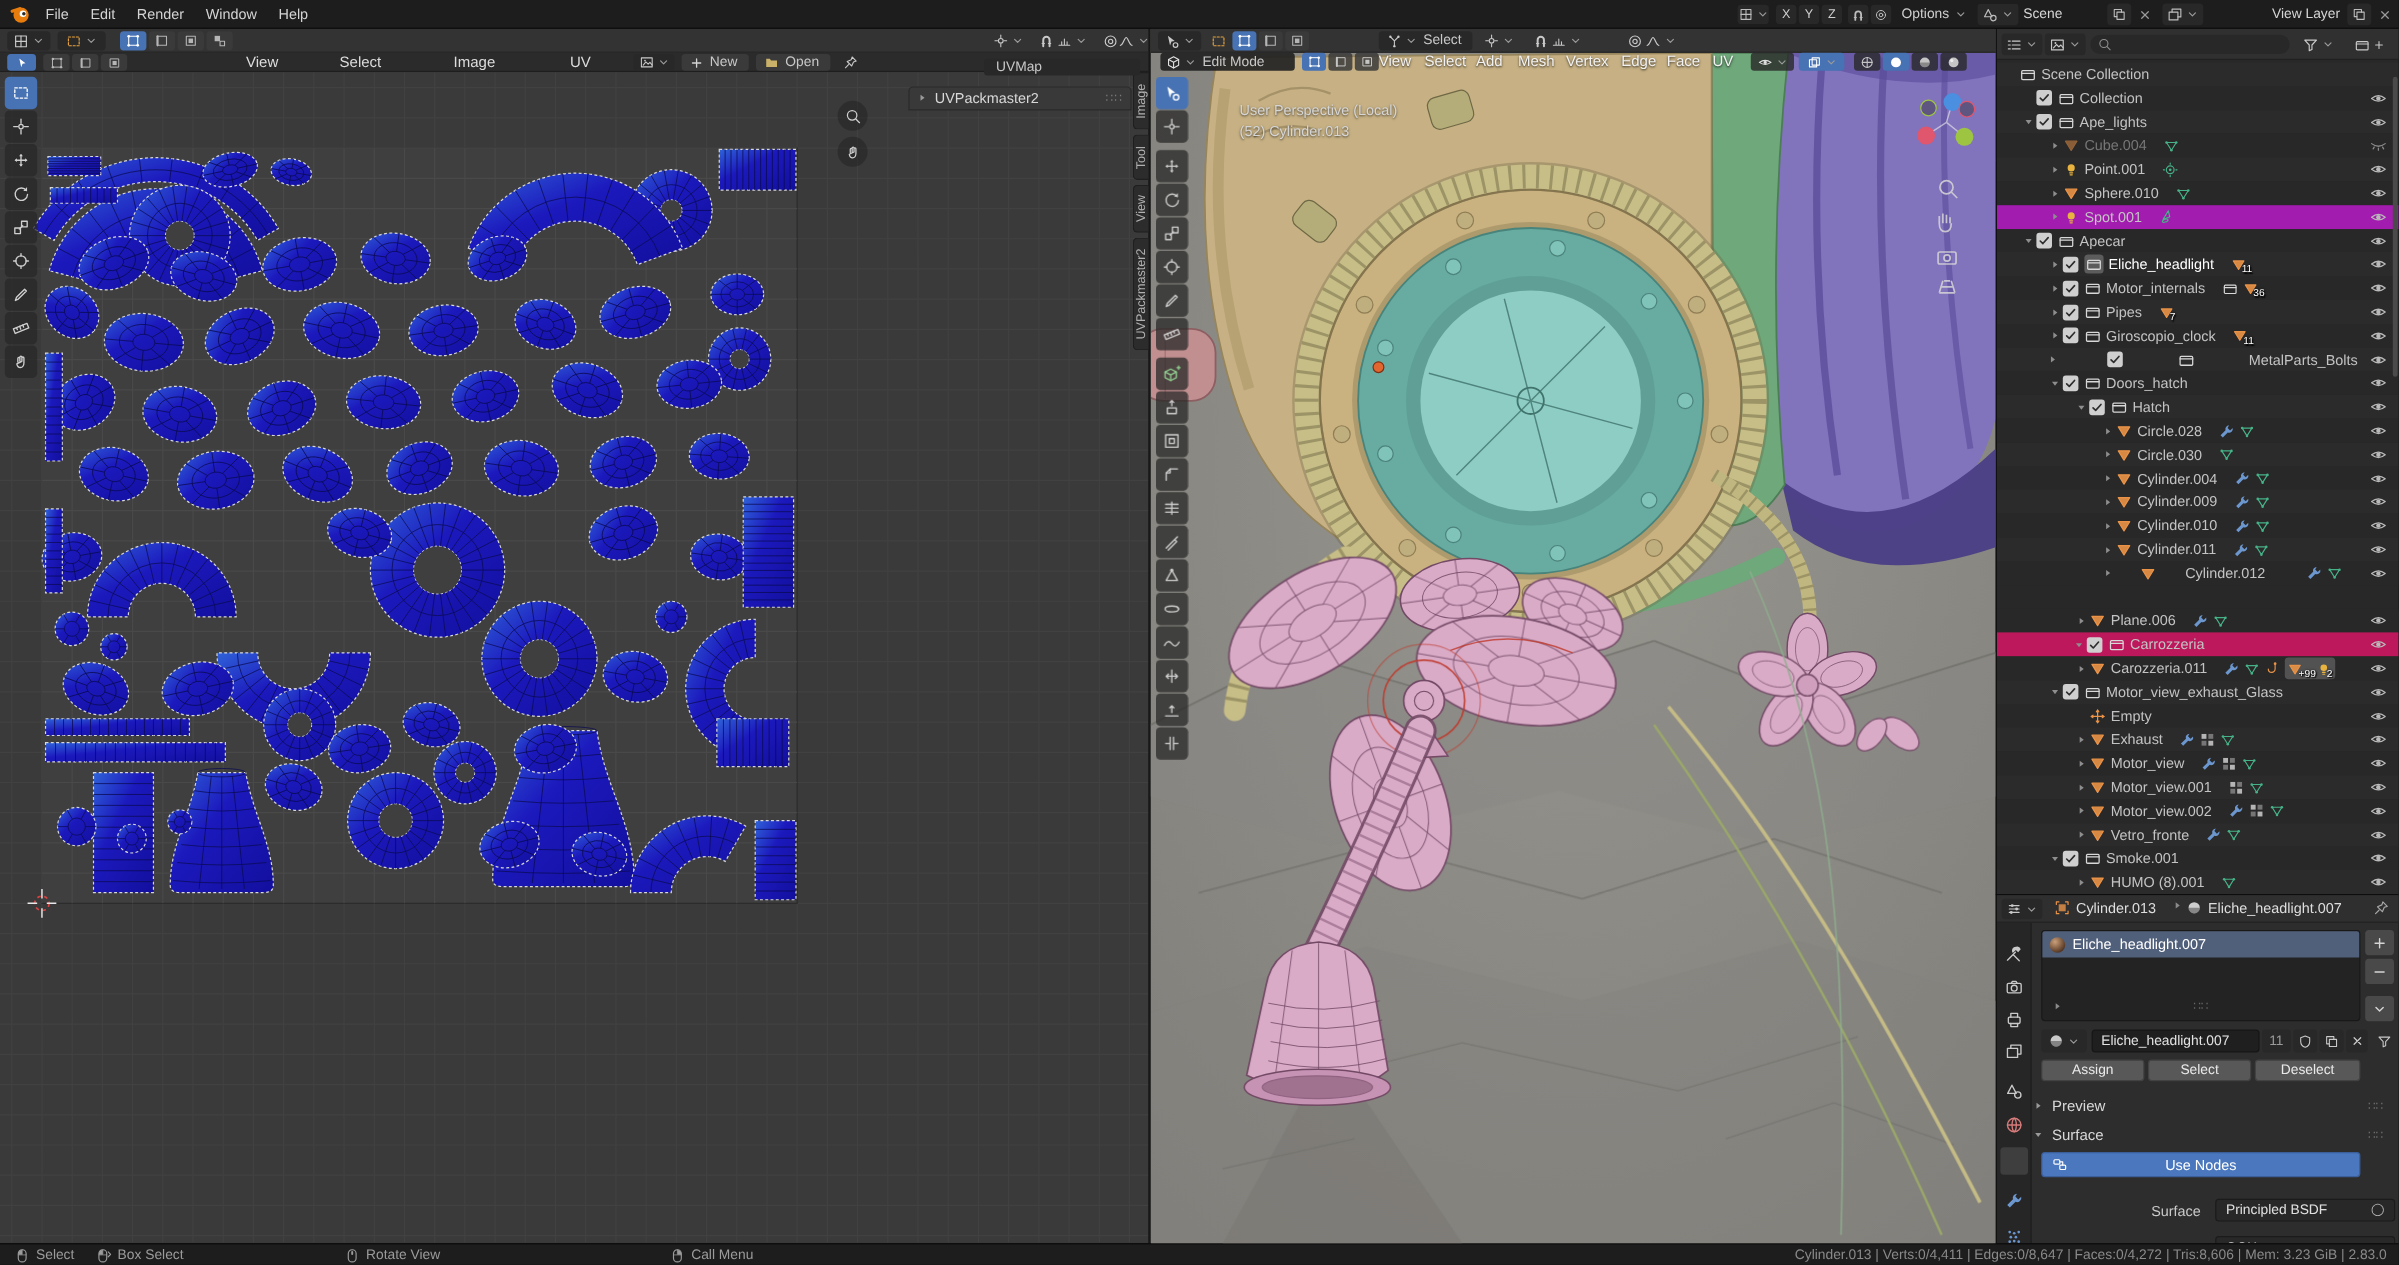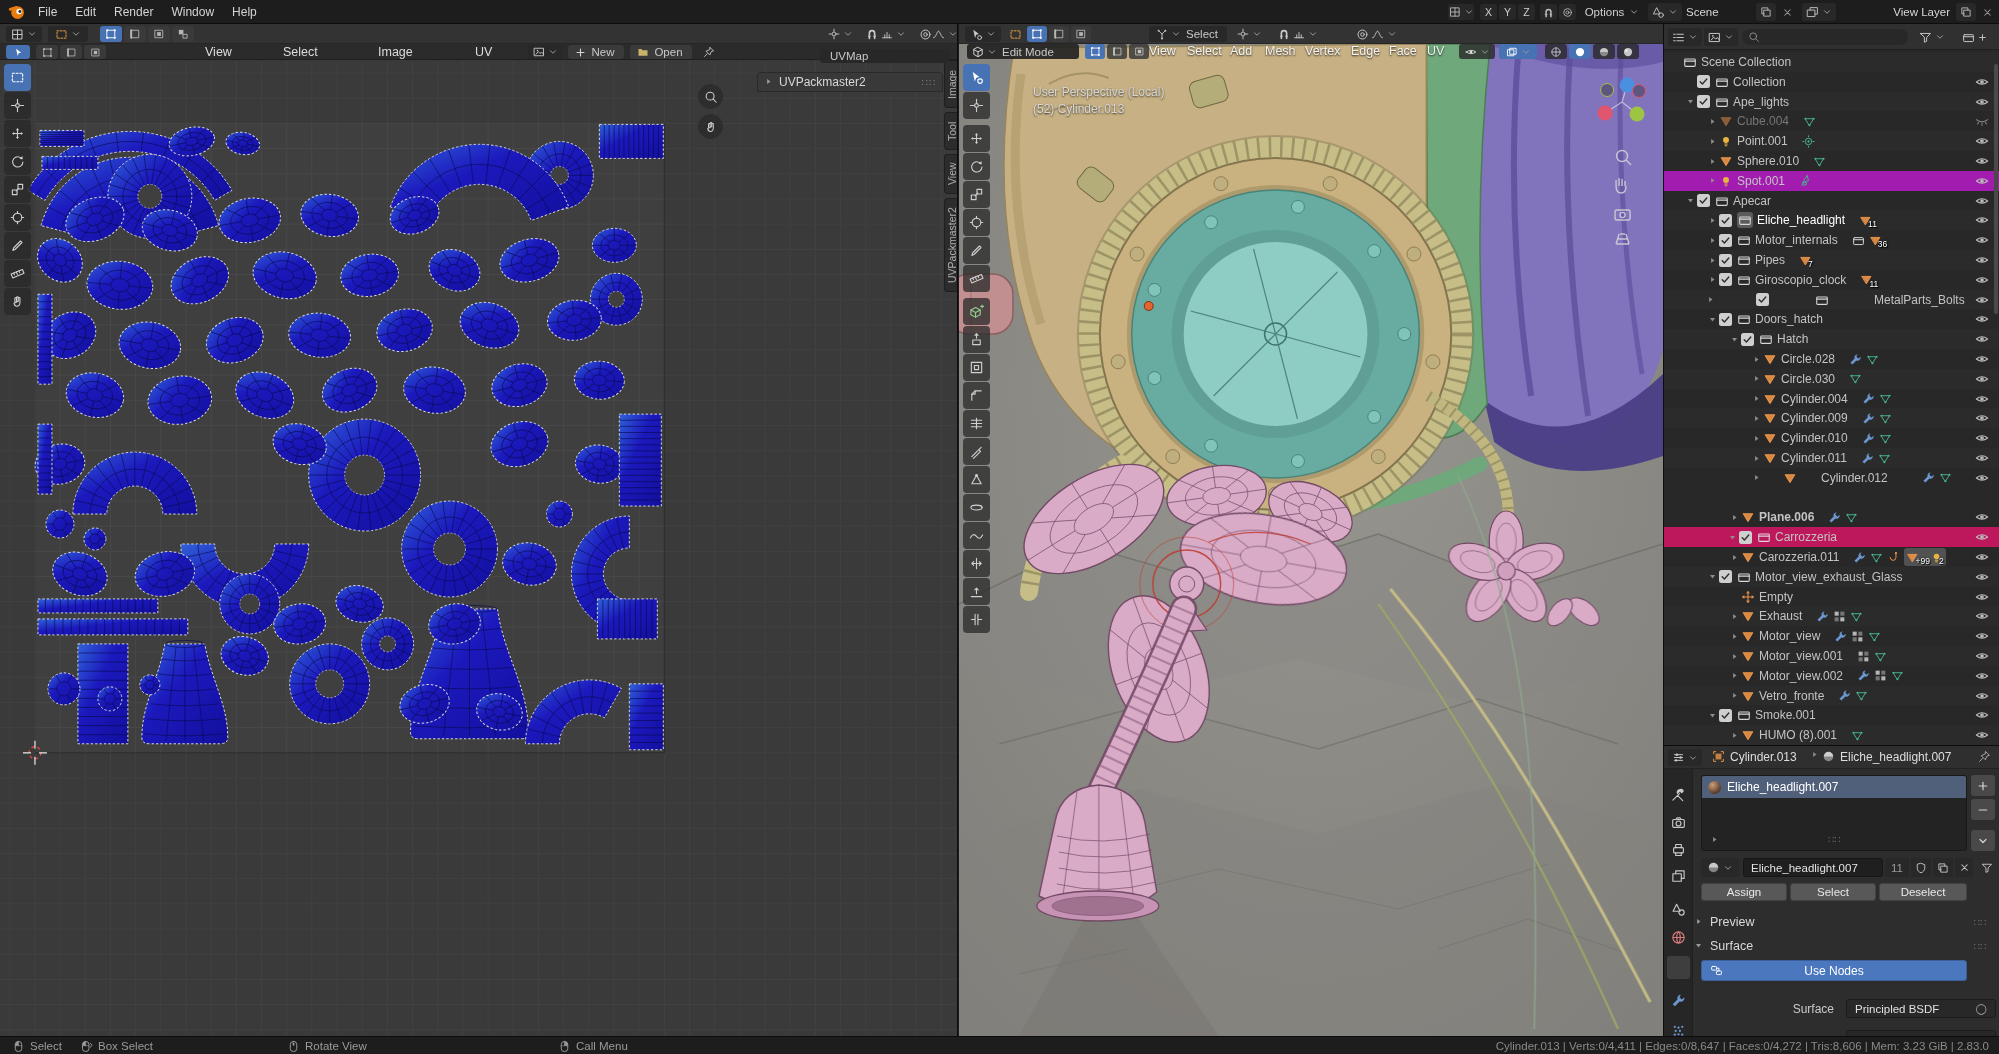--- a/index.html
+++ b/index.html
@@ -2277,21 +2277,21 @@
               </span>
             </span>
           </span>
           <span class="o-eye">
             <svg width="14" height="14" viewBox="0 0 16 16" fill="none" stroke-width="1.2" stroke-linecap="round" stroke-linejoin="round">
               <path d="M1.5 8Q8 2.8 14.5 8 8 13.2 1.5 8Z" stroke="#b9b9b9"></path>
               <circle cx="8" cy="8" r="2.1" fill="#b9b9b9"></circle>
             </svg>
           </span>
         </div>
-        <div class="o-row" style="top: 483.4px; background: rgb(40, 40, 40); padding-left: 64px; font-weight: bold;">
+        <div class="o-row" style="top: 483.4px; background: rgb(40, 40, 40); padding-left: 64px;">
           <span class="arr">
             <svg width="9" height="9" viewBox="0 0 16 16" fill="none" stroke-width="1.2" stroke-linecap="round" stroke-linejoin="round">
               <path d="M5.5 3.5 11.5 8l-6 4.5Z" fill="#8e8e8e"></path>
             </svg>
           </span>
           <span class="oic">
             <svg width="14" height="14" viewBox="0 0 16 16" fill="none" stroke-width="1.2" stroke-linecap="round" stroke-linejoin="round">
               <path d="M2.6 4.2h10.8L8 13Z" fill="#ea9347" fill-opacity=".9" stroke="#ea9347"></path>
             </svg>
           </span>

